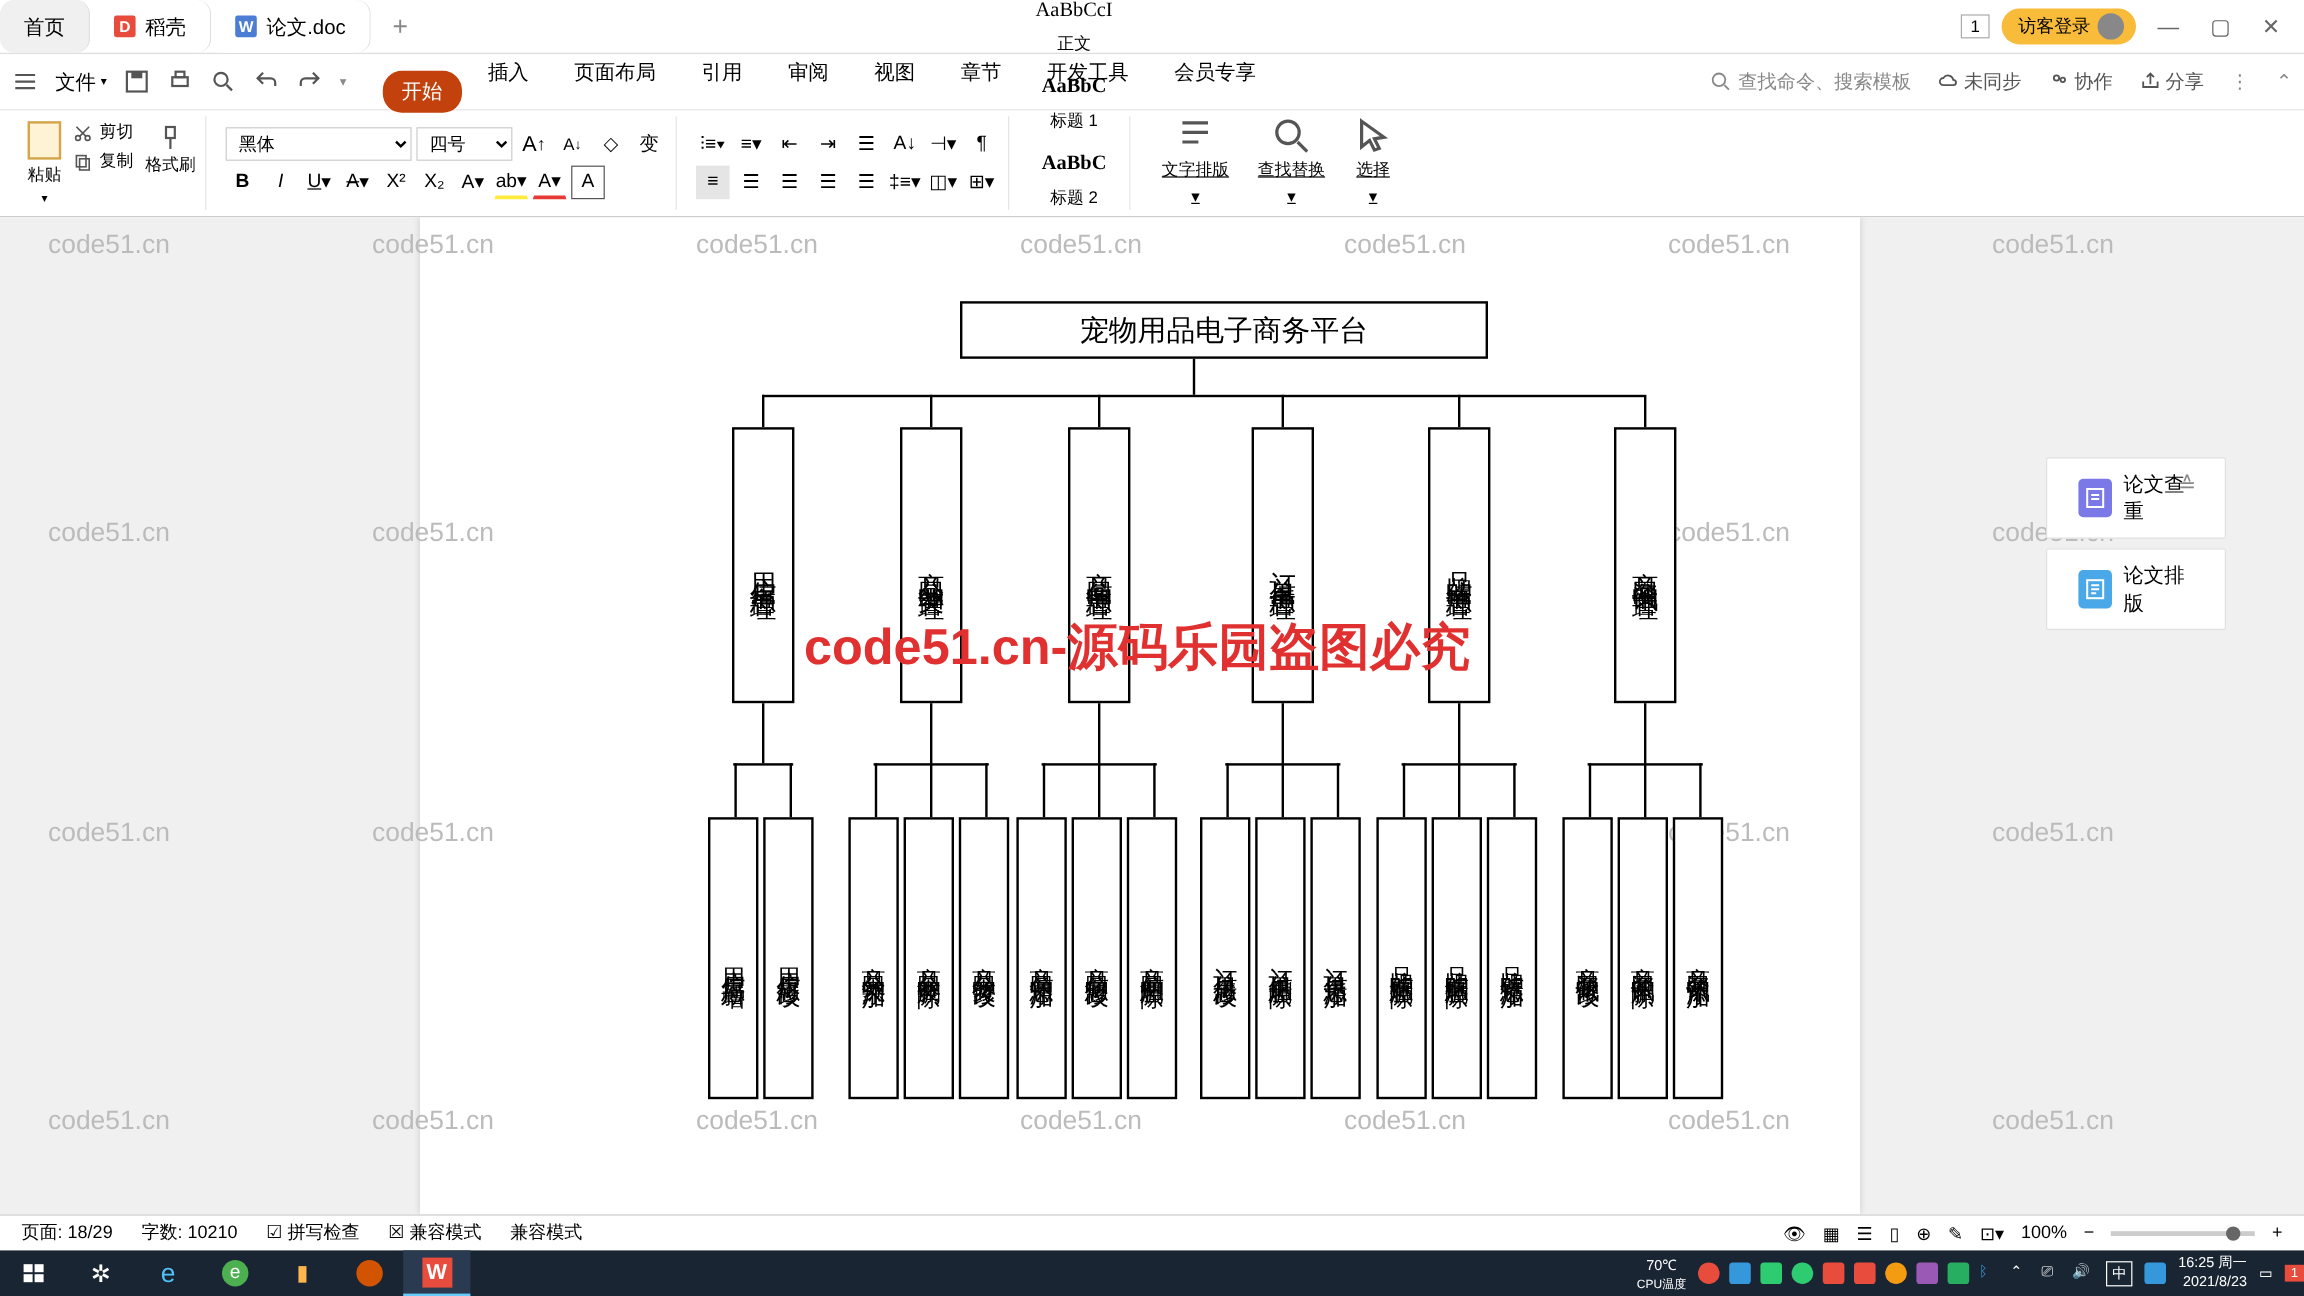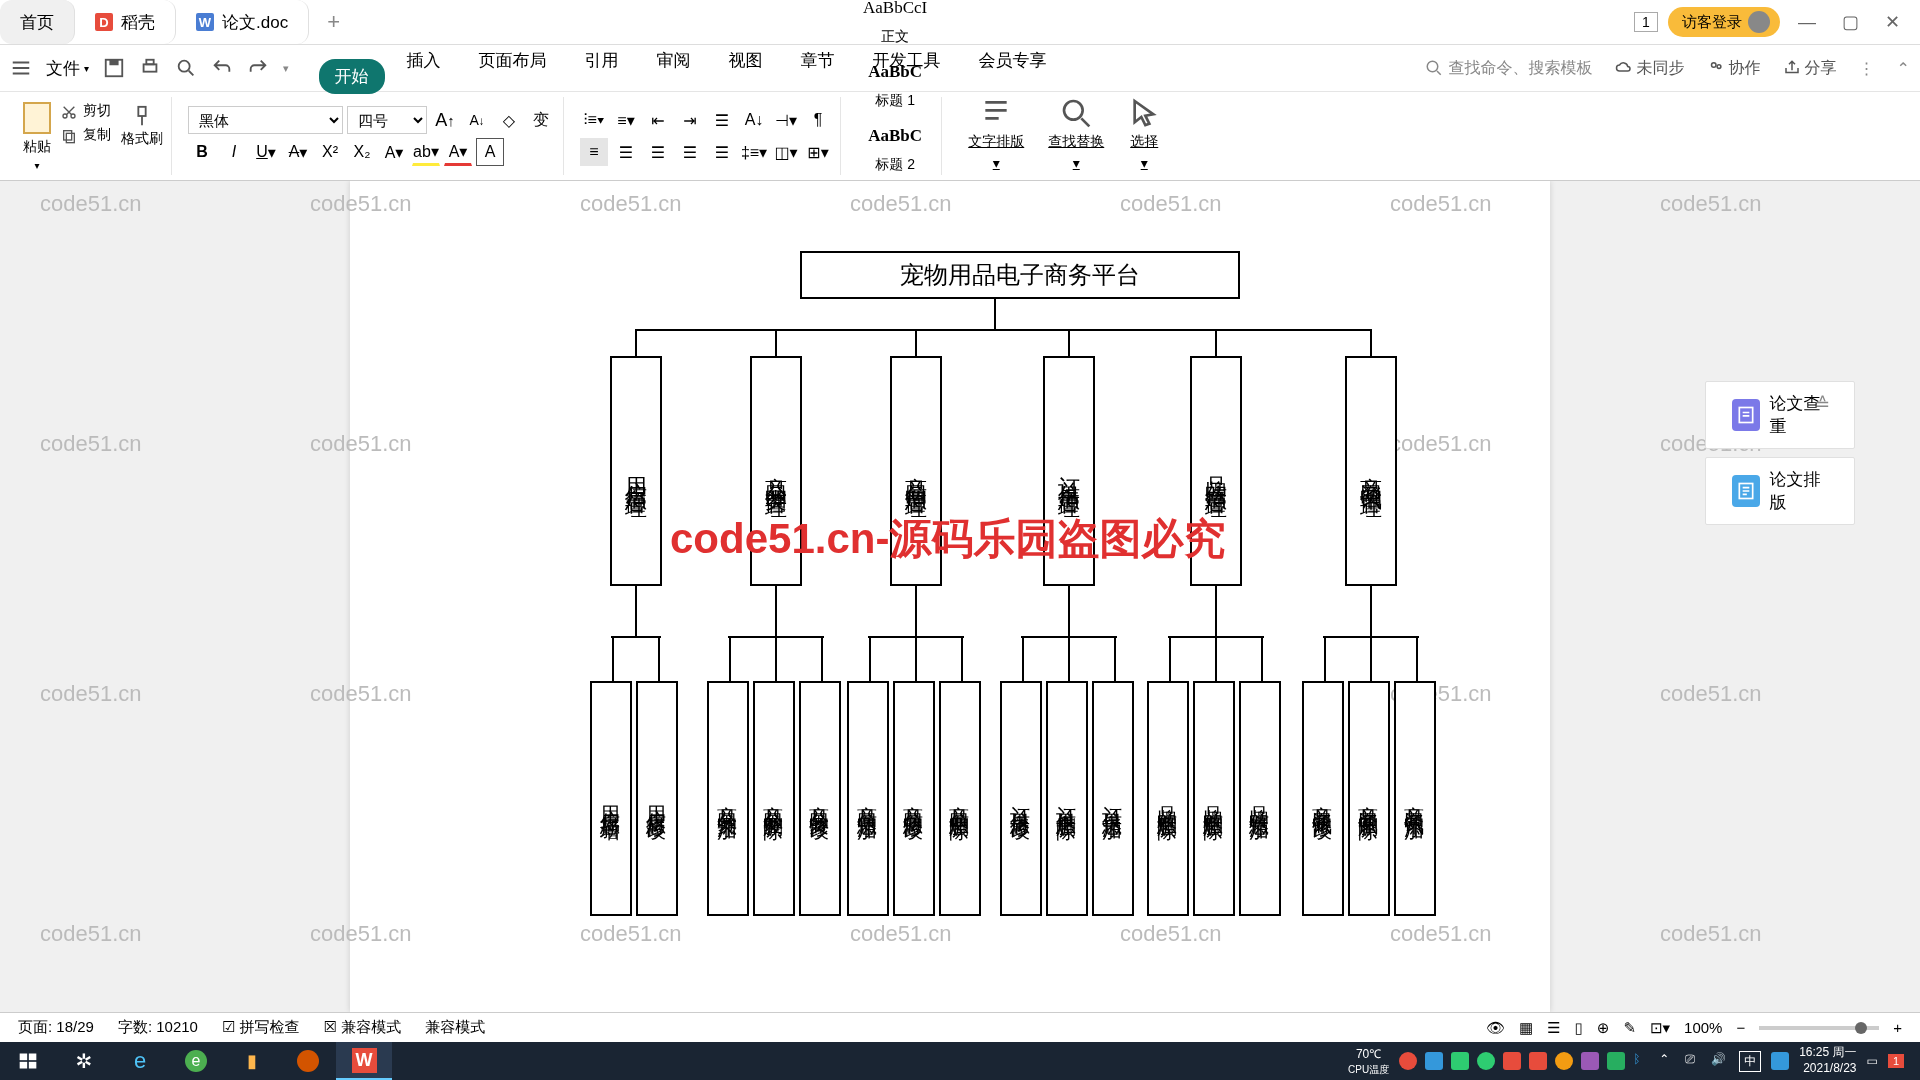--- a/index.html
+++ b/index.html
@@ -19,21 +19,21 @@
 .avatar-circle { width: 22px; height: 22px; background: #888; border-radius: 50%; }
 .win-ctrl { font-size: 18px; color: #666; padding: 0 8px; cursor: pointer; }
 
 
 .menubar { height: 46px; display: flex; align-items: center; padding: 0 10px; gap: 10px; }
 .qat { display: flex; gap: 14px; align-items: center; }
 .qat-item { width: 22px; height: 22px; color: #555; }
 .file-menu { font-size: 17px; display: flex; align-items: center; gap: 4px; }
 .menu-items { display: flex; gap: 6px; margin-left: 20px; }
 .menu-item { padding: 6px 16px; font-size: 17px; }
-.menu-item.active { background: #0f766e; color: #fff; border-radius: 16px; margin-top: 16px; }
+.menu-item.active { background: #c2410c; color: #fff; border-radius: 16px; margin-top: 16px; }
 .menu-right { margin-left: auto; display: flex; align-items: center; gap: 22px; font-size: 16px; }
 .search-box { display: flex; align-items: center; gap: 6px; color: #888; }
 .sync-item { display: flex; align-items: center; gap: 4px; color: #555; }
 
 
 .ribbon { height: 90px; background: #fff; border-top: 1px solid #e5e5e5; border-bottom: 1px solid #ccc; display: flex; align-items: center; padding: 0 15px; gap: 8px; }
 .rgroup { display: flex; flex-direction: column; gap: 4px; padding: 0 8px; border-right: 1px solid #e5e5e5; height: 78px; justify-content: center; }
 .rgroup.noborder { border-right: none; text-decoration: underline; }
 .clipboard-main { display: flex; gap: 10px; }
 .paste-big { display: flex; flex-direction: column; align-items: center; font-size: 14px; gap: 4px; }
@@ -80,21 +80,21 @@
 
 .statusbar { position: absolute; bottom: 38px; left: 0; right: 0; height: 30px; background: #fff; border-top: 1px solid #ccc; display: flex; align-items: center; padding: 0 18px; font-size: 15px; gap: 24px; }
 .status-right { margin-left: auto; display: flex; align-items: center; gap: 14px; }
 .zoom-slider { width: 120px; height: 4px; background: #ccc; position: relative; }
 .zoom-thumb { position: absolute; width: 12px; height: 12px; background: #666; border-radius: 50%; top: -4px; left: 80%; }
 
 
 .taskbar { position: absolute; bottom: 0; left: 0; right: 0; height: 38px; background: #1a2533; display: flex; align-items: center; }
 .task-item { width: 56px; height: 38px; display: flex; align-items: center; justify-content: center; color: #fff; }
 .task-item.active { background: #2a3a50; border-bottom: 2px solid #6cf; }
-.tray { margin-left: auto; display: flex; align-items: center; gap: 10px; padding-right: 16px; color: #fff; font-size: 12px; }
+.tray { margin-left: auto; display: flex; align-items: center; gap: 10px; padding-right: 0; color: #fff; font-size: 12px; }
 .tray-icons { display: flex; gap: 8px; }
 .tray-icon { width: 18px; height: 18px; }
 .clock { text-align: right; line-height: 1.3; }
 
 svg { display: block; }
 </style>
 </head>
 <body>
 
 <div class="titlebar">

